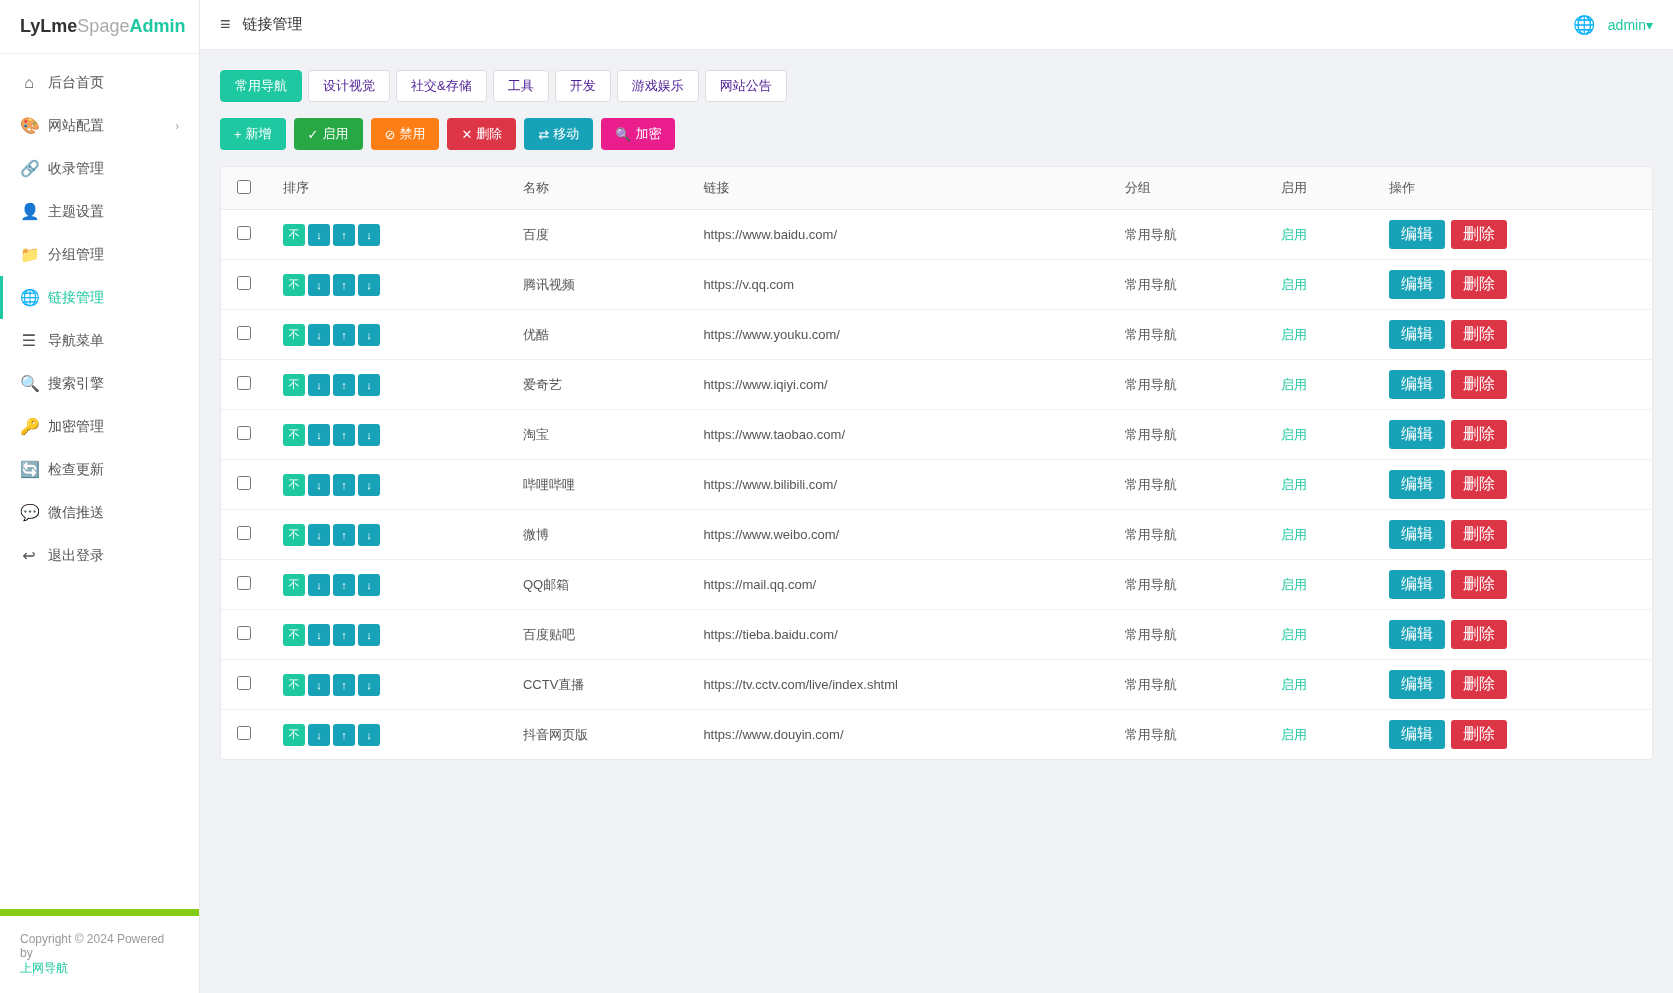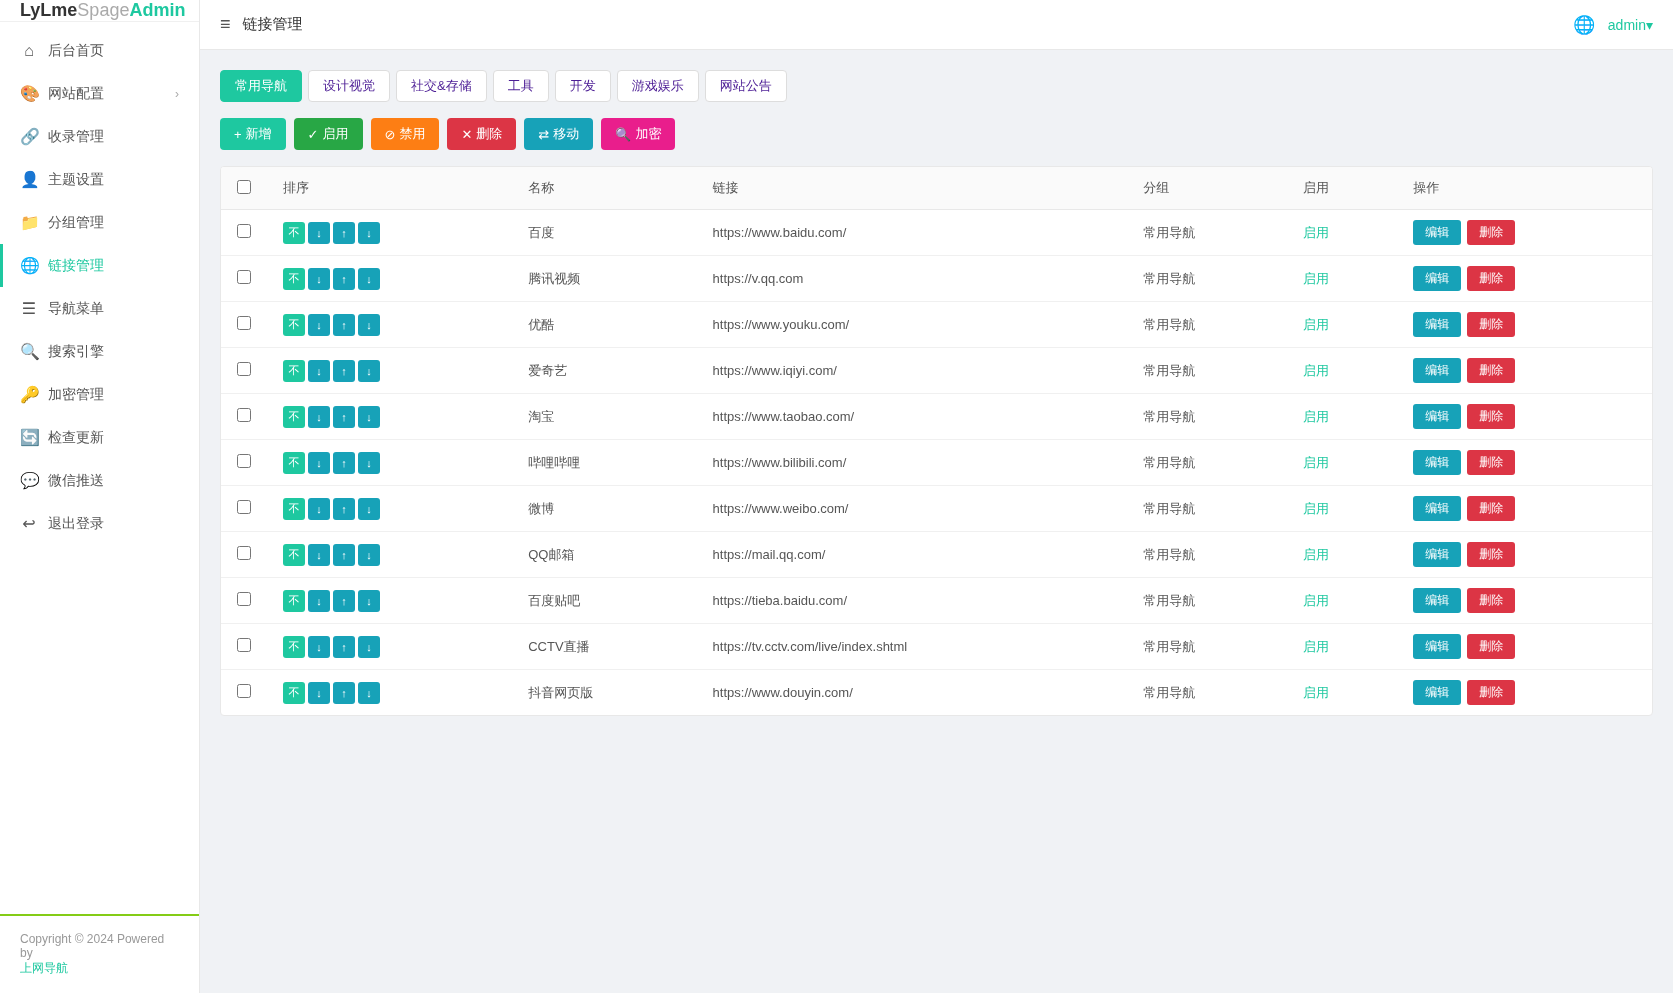--- a/index.html
+++ b/index.html
@@ -1,27 +1,27 @@
 <!DOCTYPE html>
 <html><head>
   <meta charset="utf-8">
   <style>
     * { margin: 0; padding: 0; box-sizing: border-box; }
     body { font-family: "Microsoft YaHei", "PingFang SC", sans-serif; font-size: 14px; background: #f0f2f5; display: flex; height: 100vh; overflow: hidden; }
 
     
     .sidebar { width: 200px; background: #fff; display: flex; flex-direction: column; border-right: 1px solid #e8e8e8; flex-shrink: 0; }
-    .sidebar-logo { padding: 0 20px; font-size: 18px; font-weight: bold; border-bottom: 1px solid #f0f0f0; }
+    .sidebar-logo { padding: 16px 20px; font-size: 18px; font-weight: bold; border-bottom: 1px solid #f0f0f0; }
     .sidebar-nav { flex: 1; padding: 8px 0; overflow-y: auto; }
     .sidebar-item { display: flex; align-items: center; padding: 12px 20px; cursor: pointer; color: #555; transition: background 0.2s; position: relative; }
     .sidebar-item.active { color: #1ec8a0; }
     .sidebar-item .icon { margin-right: 10px; font-size: 16px; width: 18px; text-align: center; }
     .sidebar-item .arrow { margin-left: auto; font-size: 12px; color: #aaa; }
     .sidebar-item .active-bar { position: absolute; left: 0; top: 0; bottom: 0; width: 3px; background: #1ec8a0; }
-    .sidebar-footer { padding: 16px 20px; font-size: 12px; color: #999; border-top: 2px solid #84cc16; }
+    .sidebar-footer { padding: 16px 20px; font-size: 12px; color: #999; border-top: 7px solid #84cc16; }
     .sidebar-footer a { color: #1ec8a0; text-decoration: none; }
 
     
     .main { flex: 1; display: flex; flex-direction: column; overflow: hidden; }
     .topbar { background: #fff; padding: 0 20px; height: 50px; display: flex; align-items: center; border-bottom: 1px solid #e8e8e8; flex-shrink: 0; }
     .topbar .menu-icon { margin-right: 12px; cursor: pointer; font-size: 18px; color: #555; }
     .topbar .page-title { font-size: 15px; color: #333; }
     .topbar-right { margin-left: auto; display: flex; align-items: center; gap: 12px; }
     .topbar-right .globe-icon { font-size: 18px; color: #888; cursor: pointer; }
     .topbar-right .admin-link { color: #1ec8a0; cursor: pointer; font-size: 14px; }
@@ -60,21 +60,21 @@
     
     .sort-btns { display: flex; gap: 3px; }
     .sort-btn { width: 22px; height: 22px; border: none; border-radius: 3px; cursor: pointer; display: inline-flex; align-items: center; justify-content: center; font-size: 11px; color: #fff; }
     .sort-btn.green { background: #1ec8a0; }
     .sort-btn.blue { background: #17a2b8; }
 
     
     .status-enabled { color: #1ec8a0; font-weight: 500; }
 
     
-    .row-btn { padding: 4px 12px; border: none; border-radius: 3px; cursor: pointer; font-size: 12px; color: #fff; }
+    .row-btn { padding: 4px 12px; border: none; border-radius: 3px; cursor: pointer; font-size: 16px; color: #fff; }
     .row-btn-edit { background: #17a2b8; }
     .row-btn-delete { background: #dc3545; }
     .row-actions { display: flex; gap: 6px; }
   </style>
 </head>
 <body>
 
 <div class="sidebar">
   <div class="sidebar-logo">
     <span style="color:#333;font-weight:bold;">LyLme</span><span style="color:#aaa;font-weight:normal;">Spage</span><span style="color:#1ec8a0;font-weight:bold;">Admin</span>

